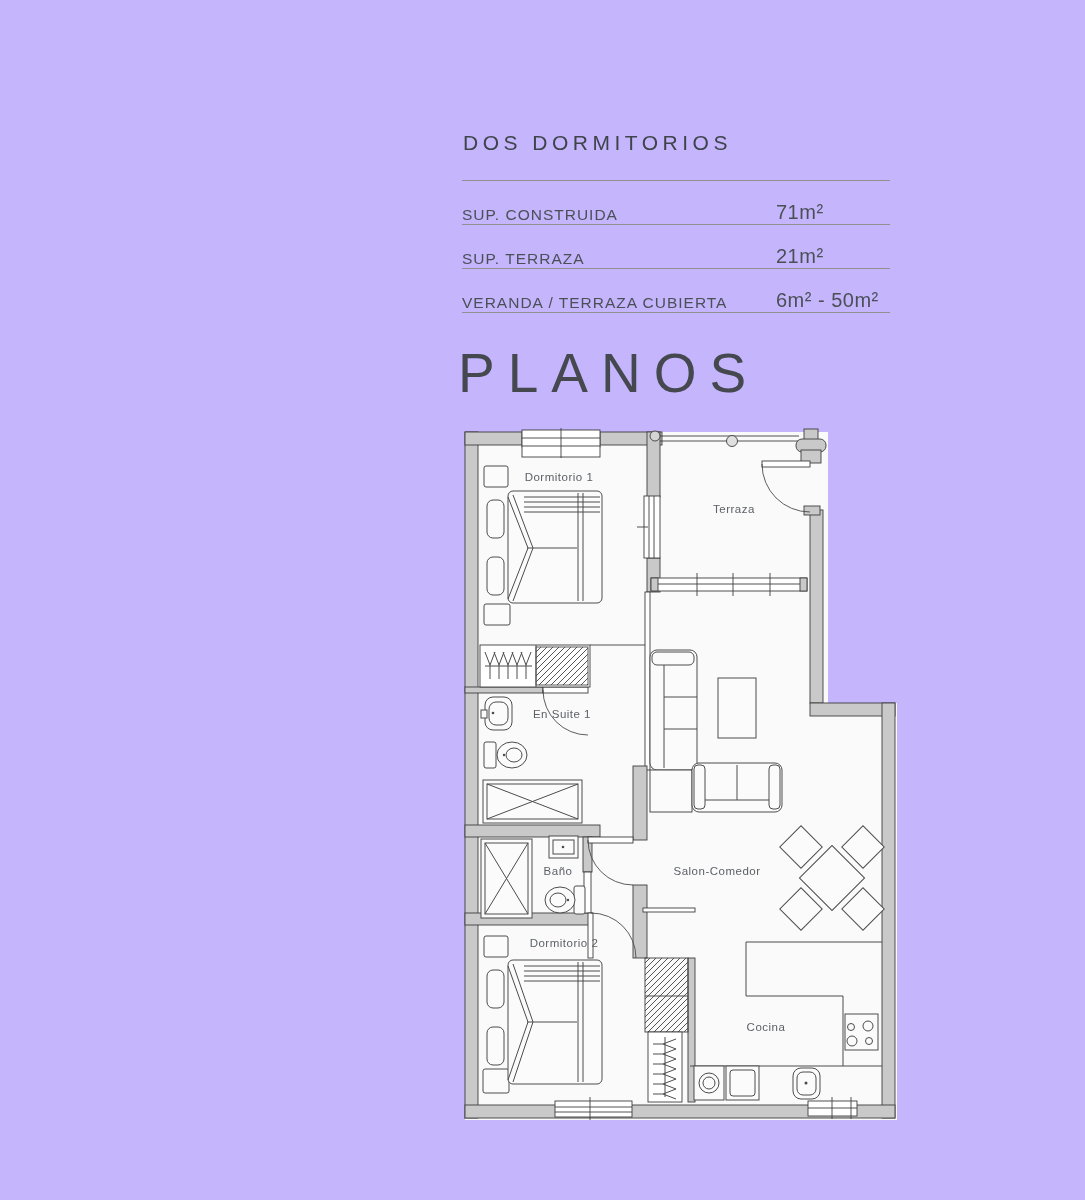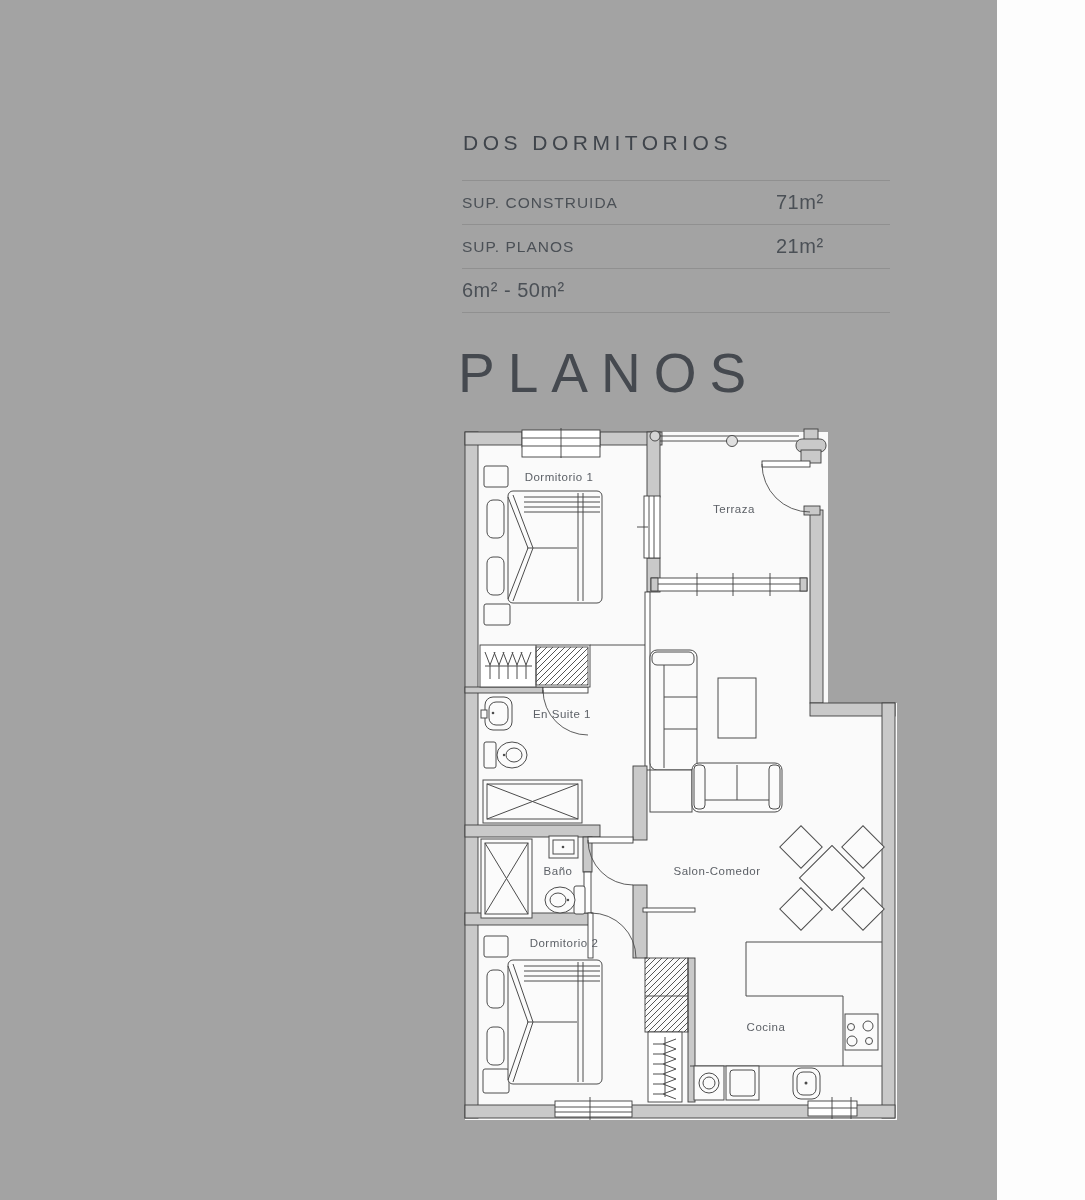--- a/index.html
+++ b/index.html
@@ -1,26 +1,26 @@
 <!DOCTYPE html>
 <html style="--wall: #c9c9c9; --line: #3e3e3e; --furn: #4c4c4c; --label: #5d6167; --floor: #fafafa; --rule: #909090; --heading: #3f444b; --body: #4b5056;"><head>
 <meta charset="utf-8">
 <style>
   :root{
     --wall:#c9c9c9; --line:#3e3e3e; --furn:#4c4c4c; --label:#5d6167;
     --floor:#fafafa; --rule:#909090; --heading:#3f444b; --body:#4b5056;
   }
   *{margin:0;padding:0;box-sizing:border-box}
   html,body{background:#fdfdfd}
-  .page{position:relative;width:997px;height:1200px;background:#a3a3a3;overflow:hidden;
+  .page{position:relative;width:1085px;height:1200px;background:#c4b5fd;overflow:hidden;
         font-family:"Liberation Sans",sans-serif}
   .title{position:absolute;left:463px;top:131px;font-size:21px;font-weight:500;
          letter-spacing:4.5px;color:var(--heading)}
   .spec{position:absolute;left:462px;top:180px;width:428px;border-bottom:1px solid var(--rule)}
-  .spec-row{display:flex;align-items:center;height:44px;border-top:1px solid var(--rule)}
+  .spec-row{display:flex;align-items:flex-end;height:44px;border-top:1px solid var(--rule)}
   .spec-label{flex:1;font-size:15.5px;letter-spacing:1px;color:var(--body)}
   .spec-value{width:114px;font-size:20px;letter-spacing:.5px;color:var(--body)}
   .planos{position:absolute;left:458px;top:341px;font-size:55px;font-weight:400;
           letter-spacing:13px;color:#45494f}
   .plan-svg{position:absolute;left:450px;top:420px;width:460px;height:710px}
 
   
   .wall{fill:var(--wall);stroke:var(--line);stroke-width:.9}
   .thinwall{fill:#ffffff;stroke:var(--line);stroke-width:.9}
   .win{fill:#ffffff;stroke:var(--line);stroke-width:.9}
@@ -37,24 +37,25 @@
 <div class="page">
 
   <div class="title">DOS DORMITORIOS</div>
 
   <div class="spec">
     <div class="spec-row">
       <span class="spec-label">SUP.  CONSTRUIDA</span>
       <span class="spec-value">71m²</span>
     </div>
     <div class="spec-row">
-      <span class="spec-label">SUP. PLANOS</span>
+      <span class="spec-label">SUP. TERRAZA</span>
       <span class="spec-value">21m²</span>
     </div>
     <div class="spec-row">
+      <span class="spec-label">VERANDA / TERRAZA CUBIERTA</span>
       <span class="spec-value">6m² - 50m²</span>
     </div>
   </div>
 
   <div class="planos">PLANOS</div>
 
   <svg class="plan-svg" viewBox="450 420 460 710" xmlns="http://www.w3.org/2000/svg">
     <defs>
       <pattern id="hatch" width="6" height="6" patternUnits="userSpaceOnUse">
         <path d="M-1,7 L7,-1" stroke="#555" stroke-width="1"></path>

